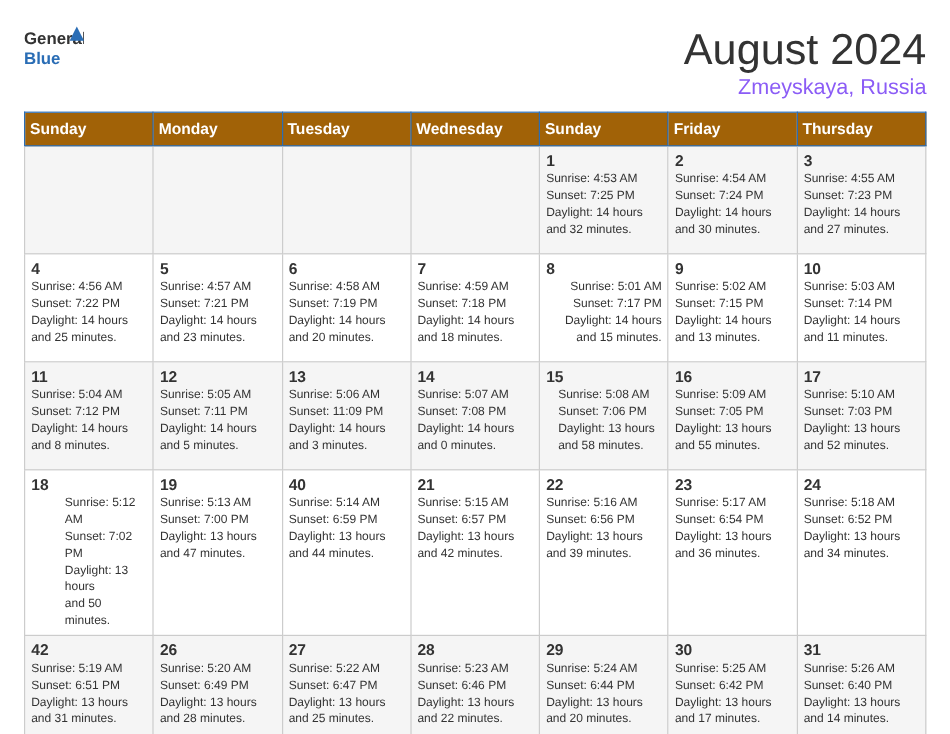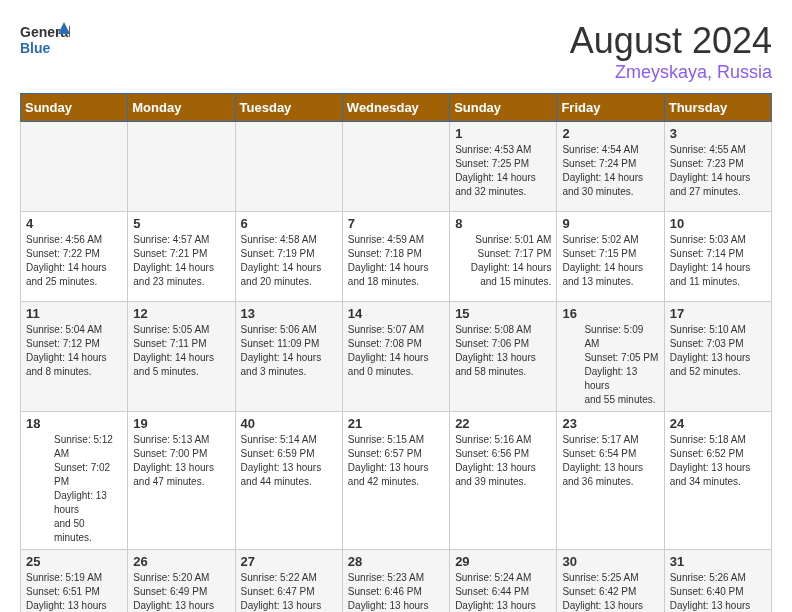--- a/index.html
+++ b/index.html
@@ -208,28 +208,28 @@
         </td>
         <td>
           <div class="day-number">14</div>
           <div class="day-detail" style="white-space: pre-line;">Sunrise: 5:07 AM
 Sunset: 7:08 PM
 Daylight: 14 hours
 and 0 minutes.</div>
         </td>
         <td>
           <div class="day-number">15</div>
-          <div class="day-detail" style="white-space: pre-line;">Sunrise: 5:08 AM
+          <div class="day-detail" style="white-space: pre-line; margin-left: 10px;">Sunrise: 5:08 AM
 Sunset: 7:06 PM
 Daylight: 13 hours
 and 58 minutes.</div>
         </td>
         <td>
           <div class="day-number">16</div>
-          <div class="day-detail" style="white-space: pre-line; margin-left: 22px;">Sunrise: 5:09 AM
+          <div class="day-detail" style="white-space: pre-line;">Sunrise: 5:09 AM
 Sunset: 7:05 PM
 Daylight: 13 hours
 and 55 minutes.</div>
         </td>
         <td>
           <div class="day-number">17</div>
           <div class="day-detail" style="white-space: pre-line;">Sunrise: 5:10 AM
 Sunset: 7:03 PM
 Daylight: 13 hours
 and 52 minutes.</div>
@@ -281,21 +281,21 @@
         <td>
           <div class="day-number">24</div>
           <div class="day-detail" style="white-space: pre-line;">Sunrise: 5:18 AM
 Sunset: 6:52 PM
 Daylight: 13 hours
 and 34 minutes.</div>
         </td>
       </tr>
       <tr>
         <td>
-          <div class="day-number">25</div>
+          <div class="day-number">42</div>
           <div class="day-detail" style="white-space: pre-line;">Sunrise: 5:19 AM
 Sunset: 6:51 PM
 Daylight: 13 hours
 and 31 minutes.</div>
         </td>
         <td>
           <div class="day-number">26</div>
           <div class="day-detail" style="white-space: pre-line;">Sunrise: 5:20 AM
 Sunset: 6:49 PM
 Daylight: 13 hours

